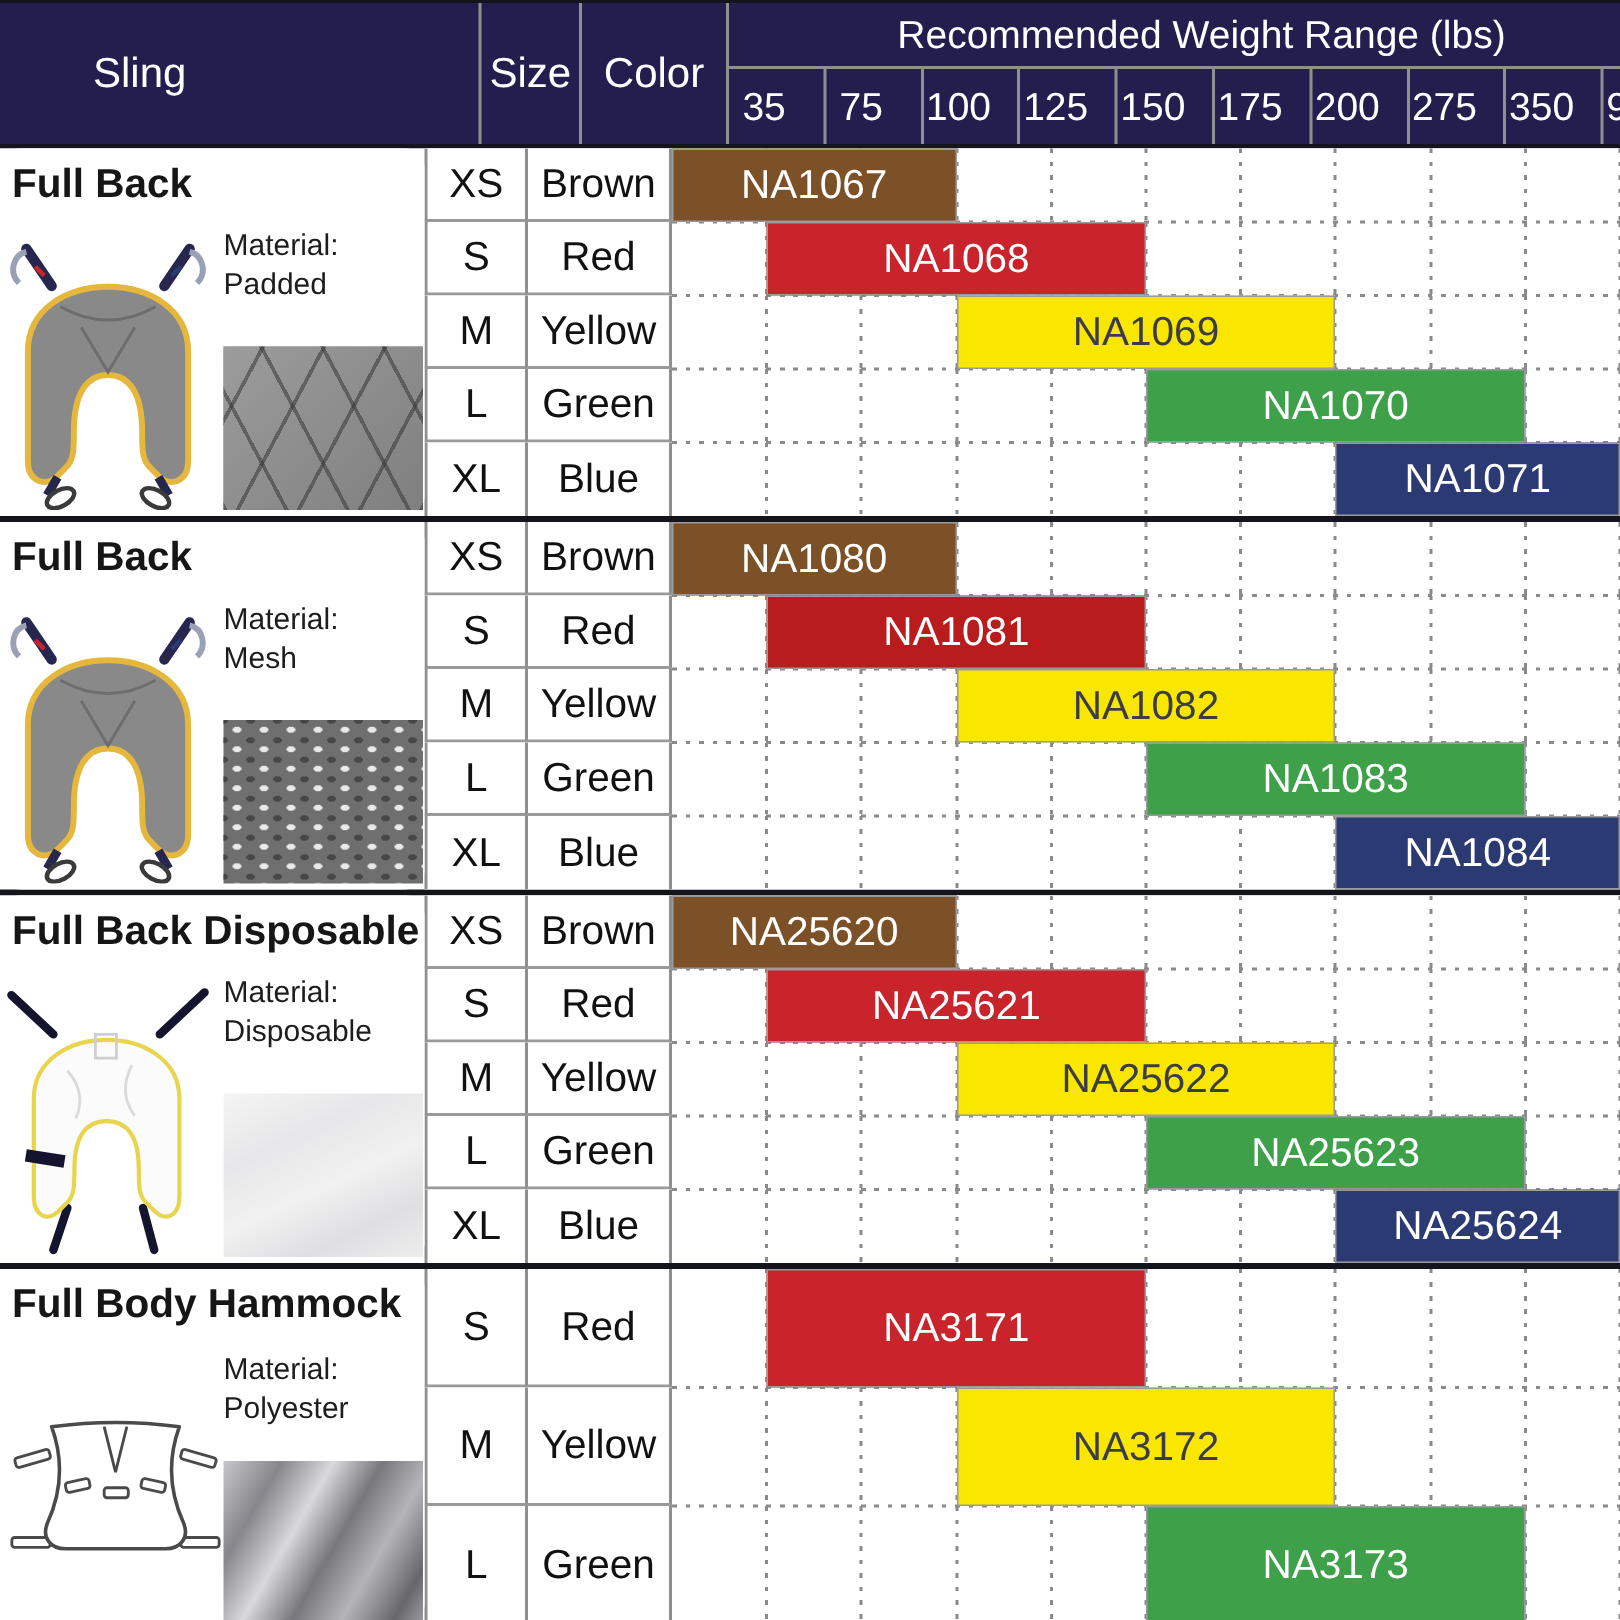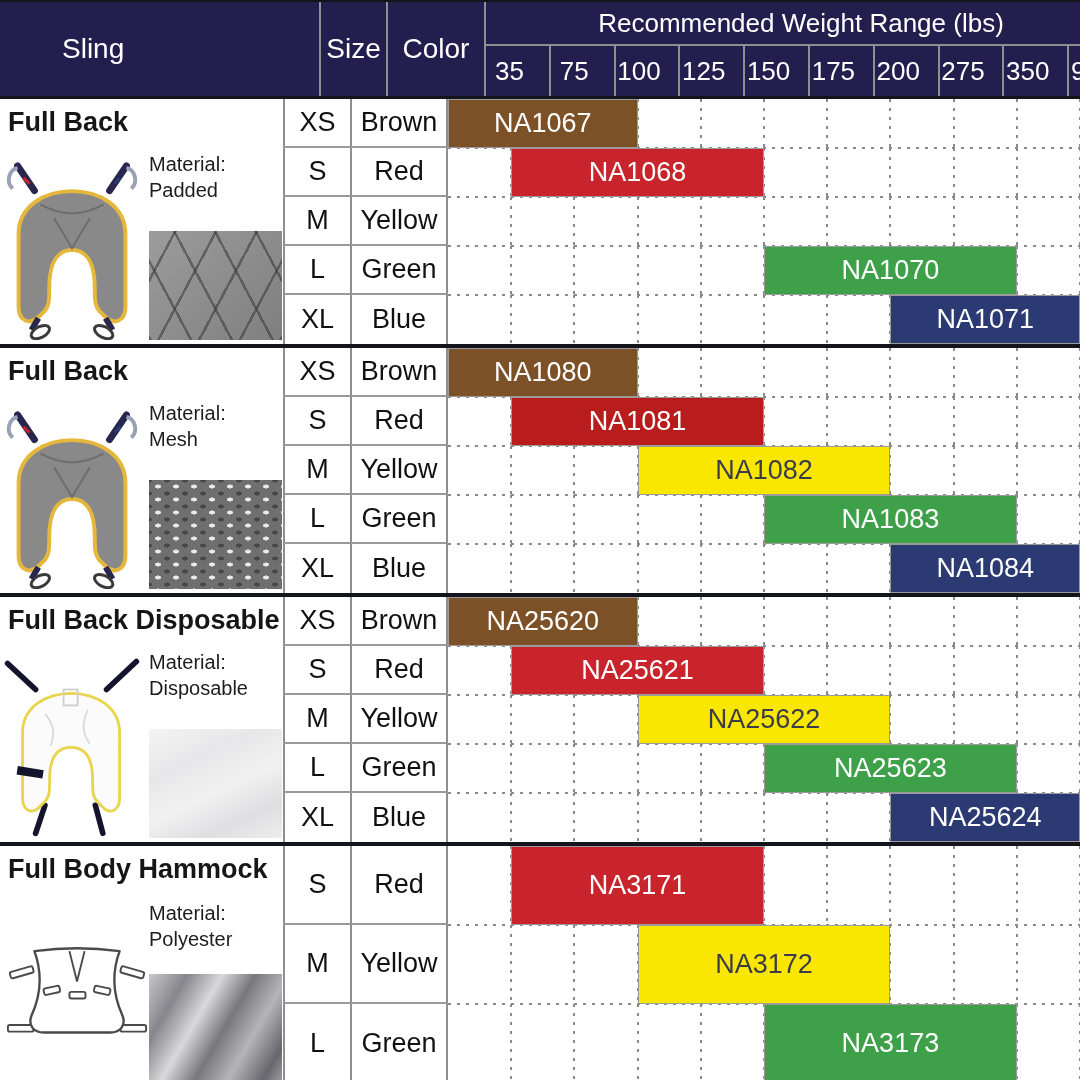--- a/index.html
+++ b/index.html
@@ -168,20 +168,21 @@
                 <div class="gcol"></div>
                 <div class="gcol"></div>
                 <div class="gcol"></div>
                 <div class="gcol"></div>
                 <div class="gcol"></div>
                 <div class="gcol"></div>
                 <div class="gcol"></div>
                 <div class="gcol"></div>
               </div>
               <div class="dotline"></div>
+              <div class="bar" style="left: 30%; width: 40%; background: rgb(249, 231, 0); color: rgb(60, 60, 73);">NA1069</div>
             </div>
           </div>
           <div class="g-row">
             <div class="size-cell">L</div>
             <div class="color-cell">Green</div>
             <div class="chart-cell">
               <div class="gcols">
                 <div class="gcol"></div>
                 <div class="gcol"></div>
                 <div class="gcol"></div>

